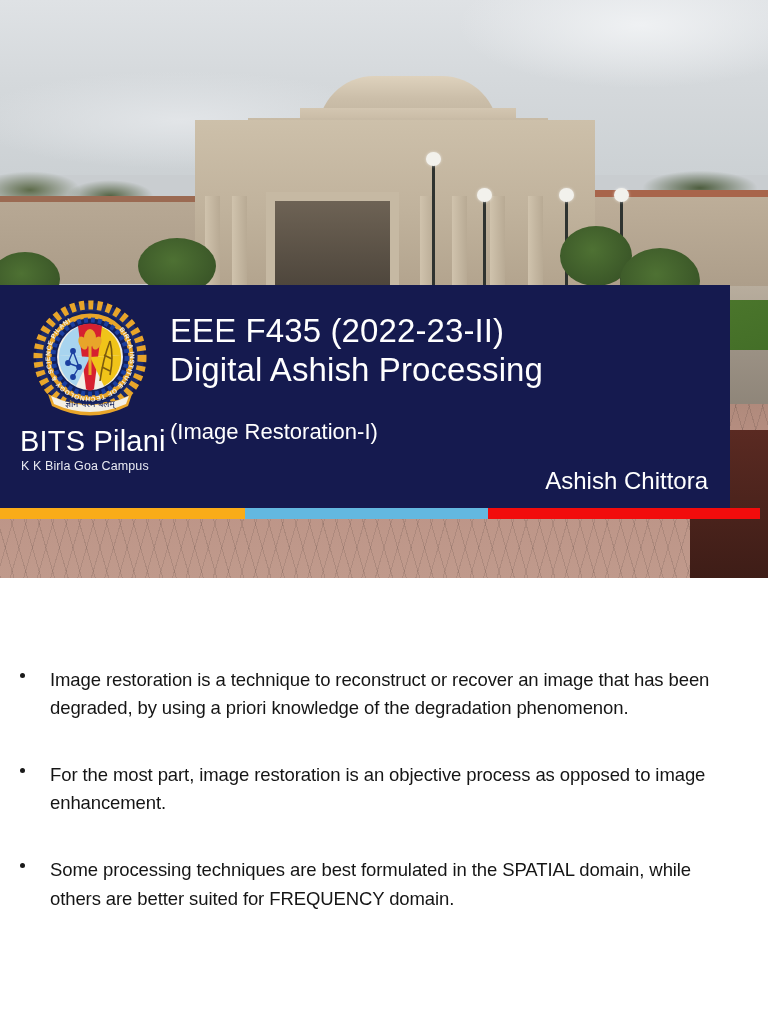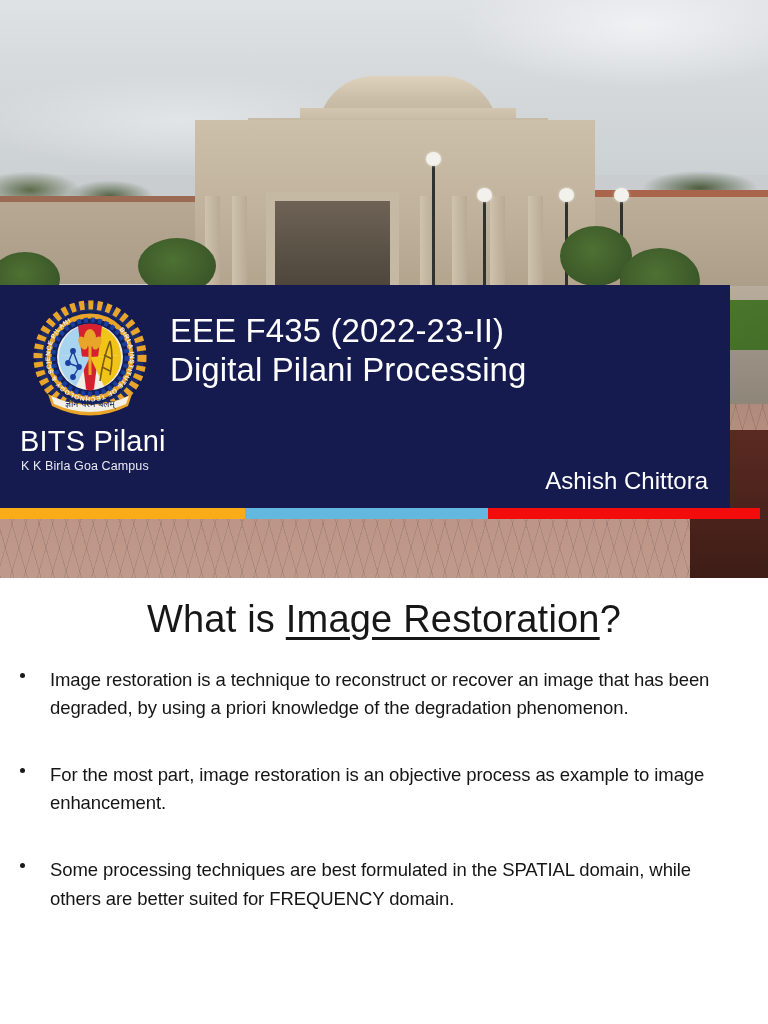--- a/index.html
+++ b/index.html
@@ -320,45 +320,45 @@
         </svg>
       </div>
 
       <div class="bits-name"><b>BITS</b><span class="light"> Pilani</span></div>
 
       <div class="campus-name">K K Birla Goa Campus</div>
     </div>
 
     <div class="course-title">
       <div>EEE F435 (2022-23-II)</div>
-      <div>Digital Pilani Processing</div>
+      <div>Digital Ashish Processing</div>
     </div>
 
+    <div class="subtitle">(Image Restoration-I)</div>
 
     <div class="author">Ashish Chittora</div>
   </div>
 
   <div class="accent-bar">
     <div class="accent-seg seg-amber"></div>
     <div class="accent-seg seg-blue"></div>
     <div class="accent-seg seg-red"></div>
   </div>
 
   <div class="body-area">
 
-    <h1 class="slide-heading"><span>What is </span><span class="u">Image Restoration</span><span>?</span></h1>
 
     <ul class="bullets" style="list-style:none;">
       <li class="bullet">
         <span class="dot"></span>
         <span class="txt">Image restoration is a technique to reconstruct or recover an image that has been degraded, by using a priori knowledge of the degradation phenomenon.</span>
       </li>
       <li class="bullet">
         <span class="dot"></span>
-        <span class="txt">For the most part, image restoration is an objective process as example to image enhancement.</span>
+        <span class="txt">For the most part, image restoration is an objective process as opposed to image enhancement.</span>
       </li>
       <li class="bullet">
         <span class="dot"></span>
         <span class="txt">Some processing techniques are best formulated in the SPATIAL domain, while others are better suited for FREQUENCY domain.</span>
       </li>
     </ul>
   </div>
 </div>
 
 </body></html>

